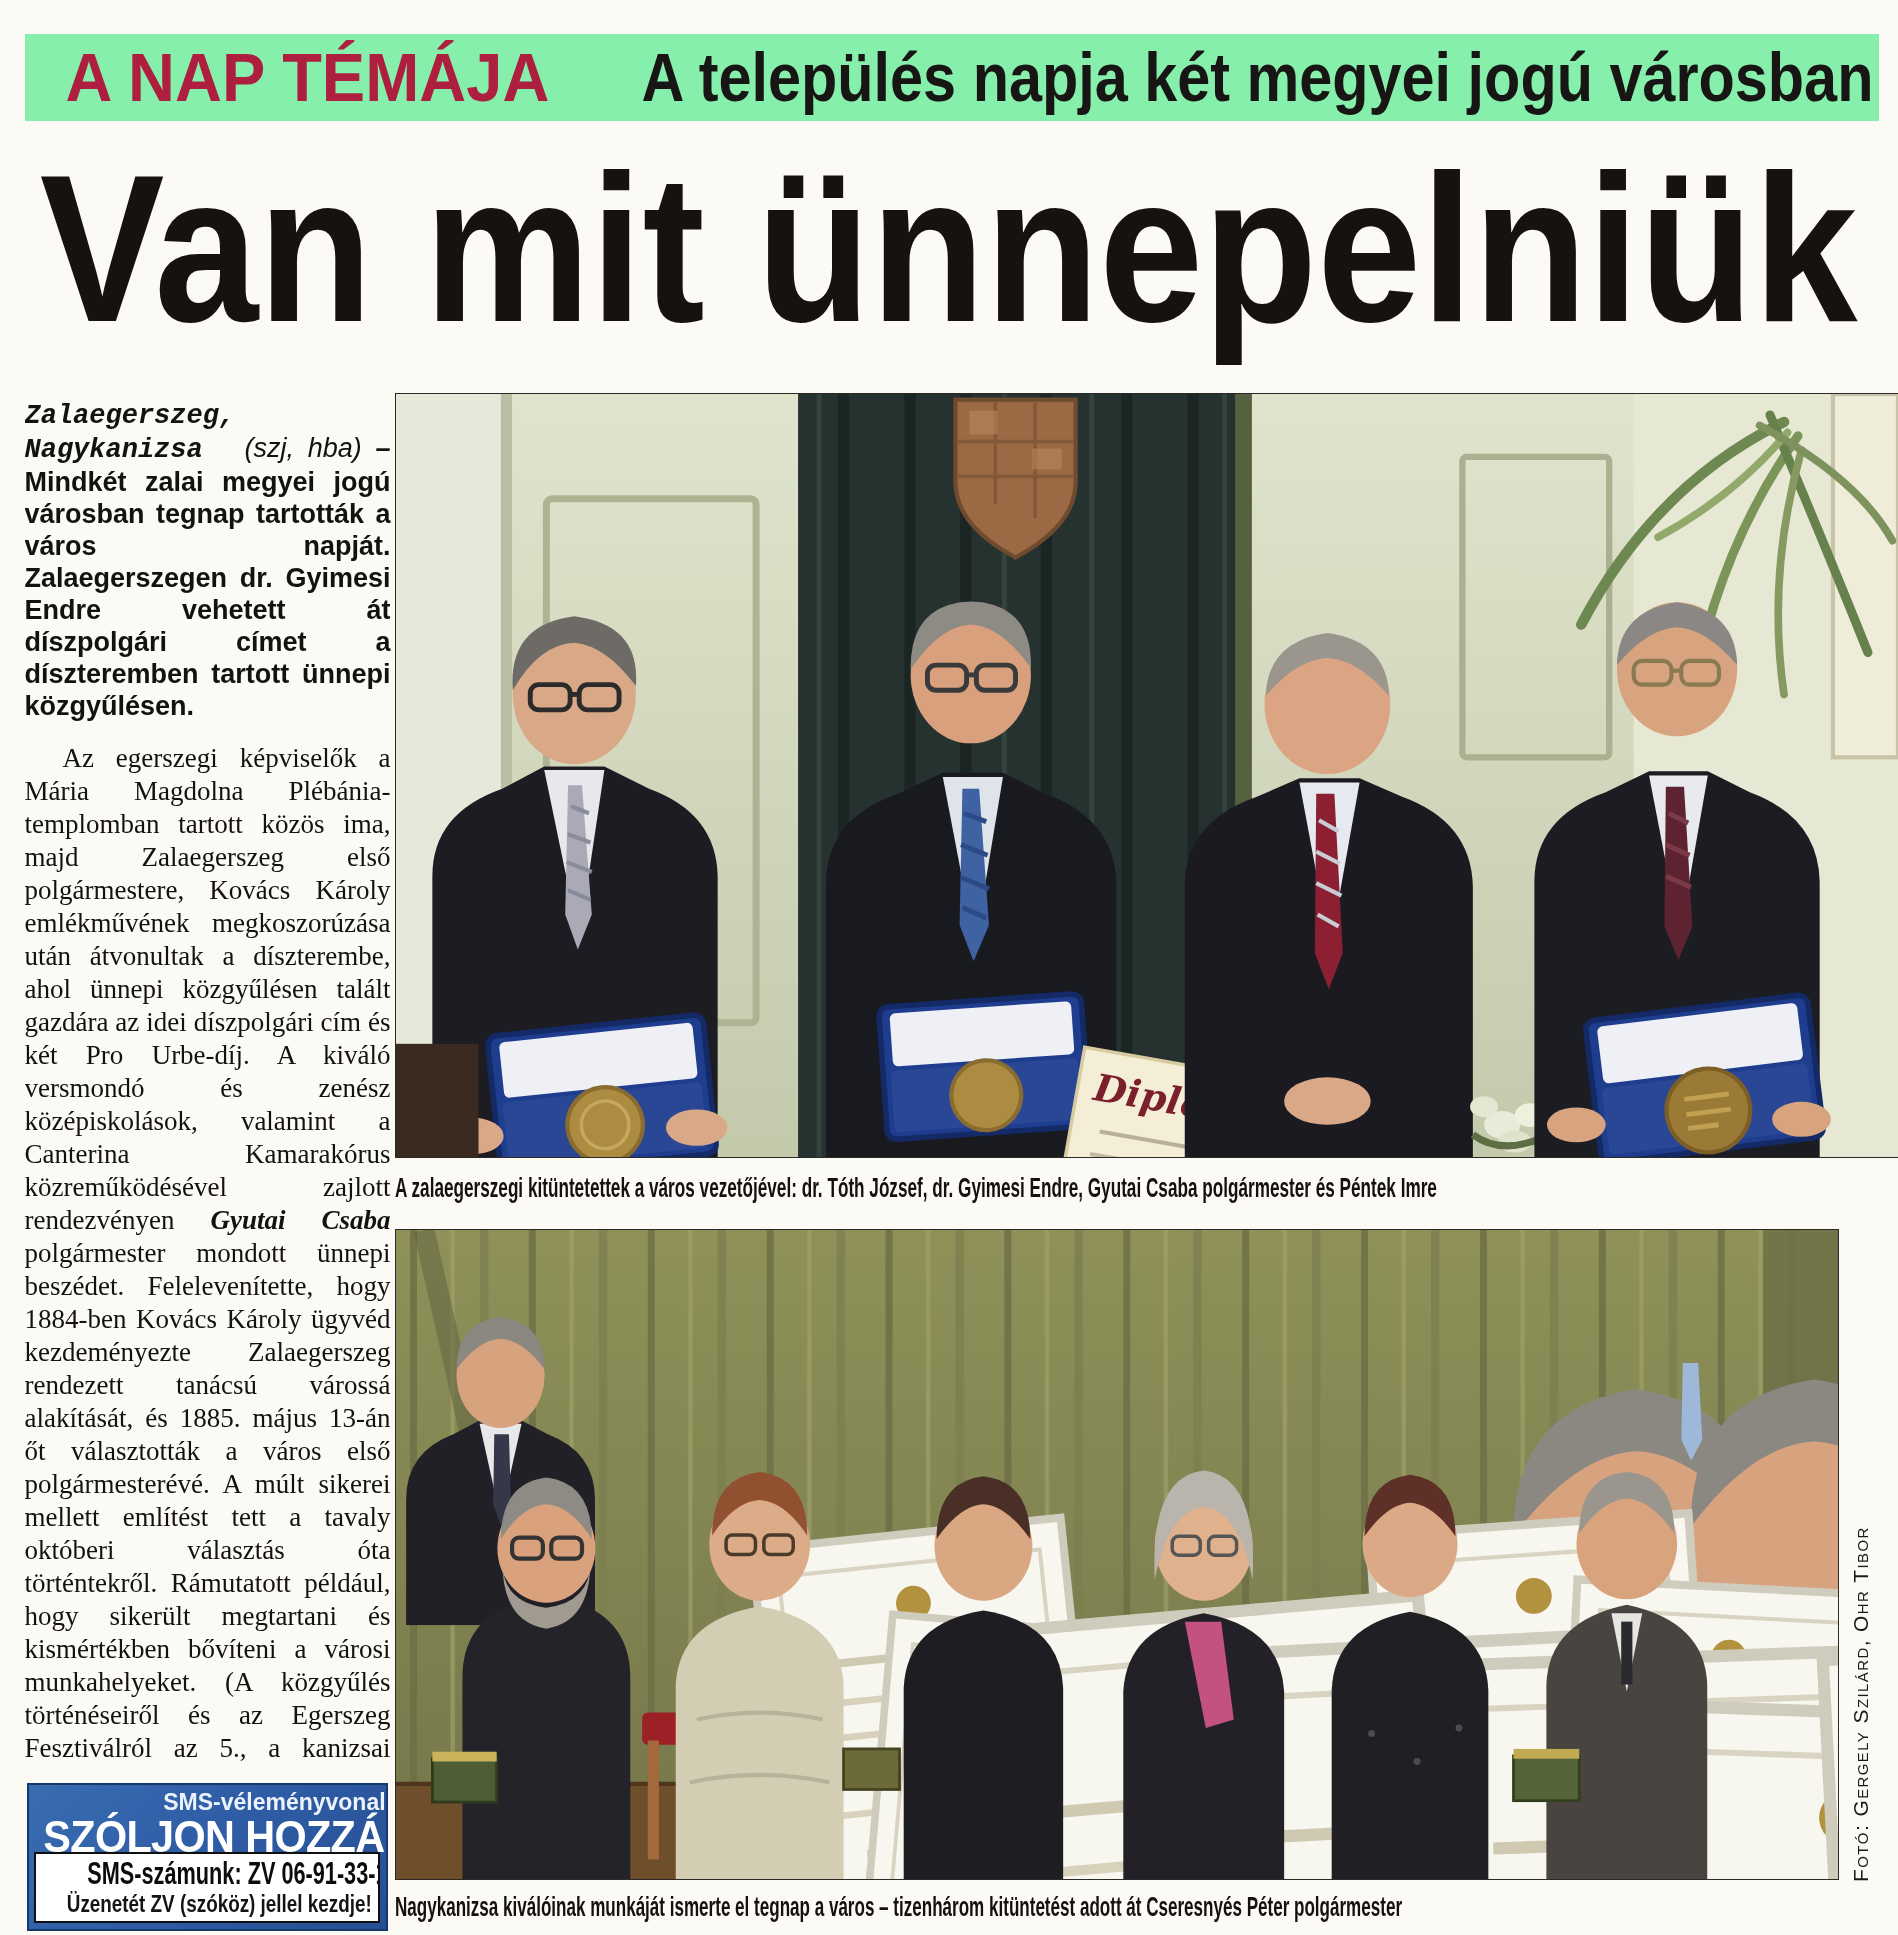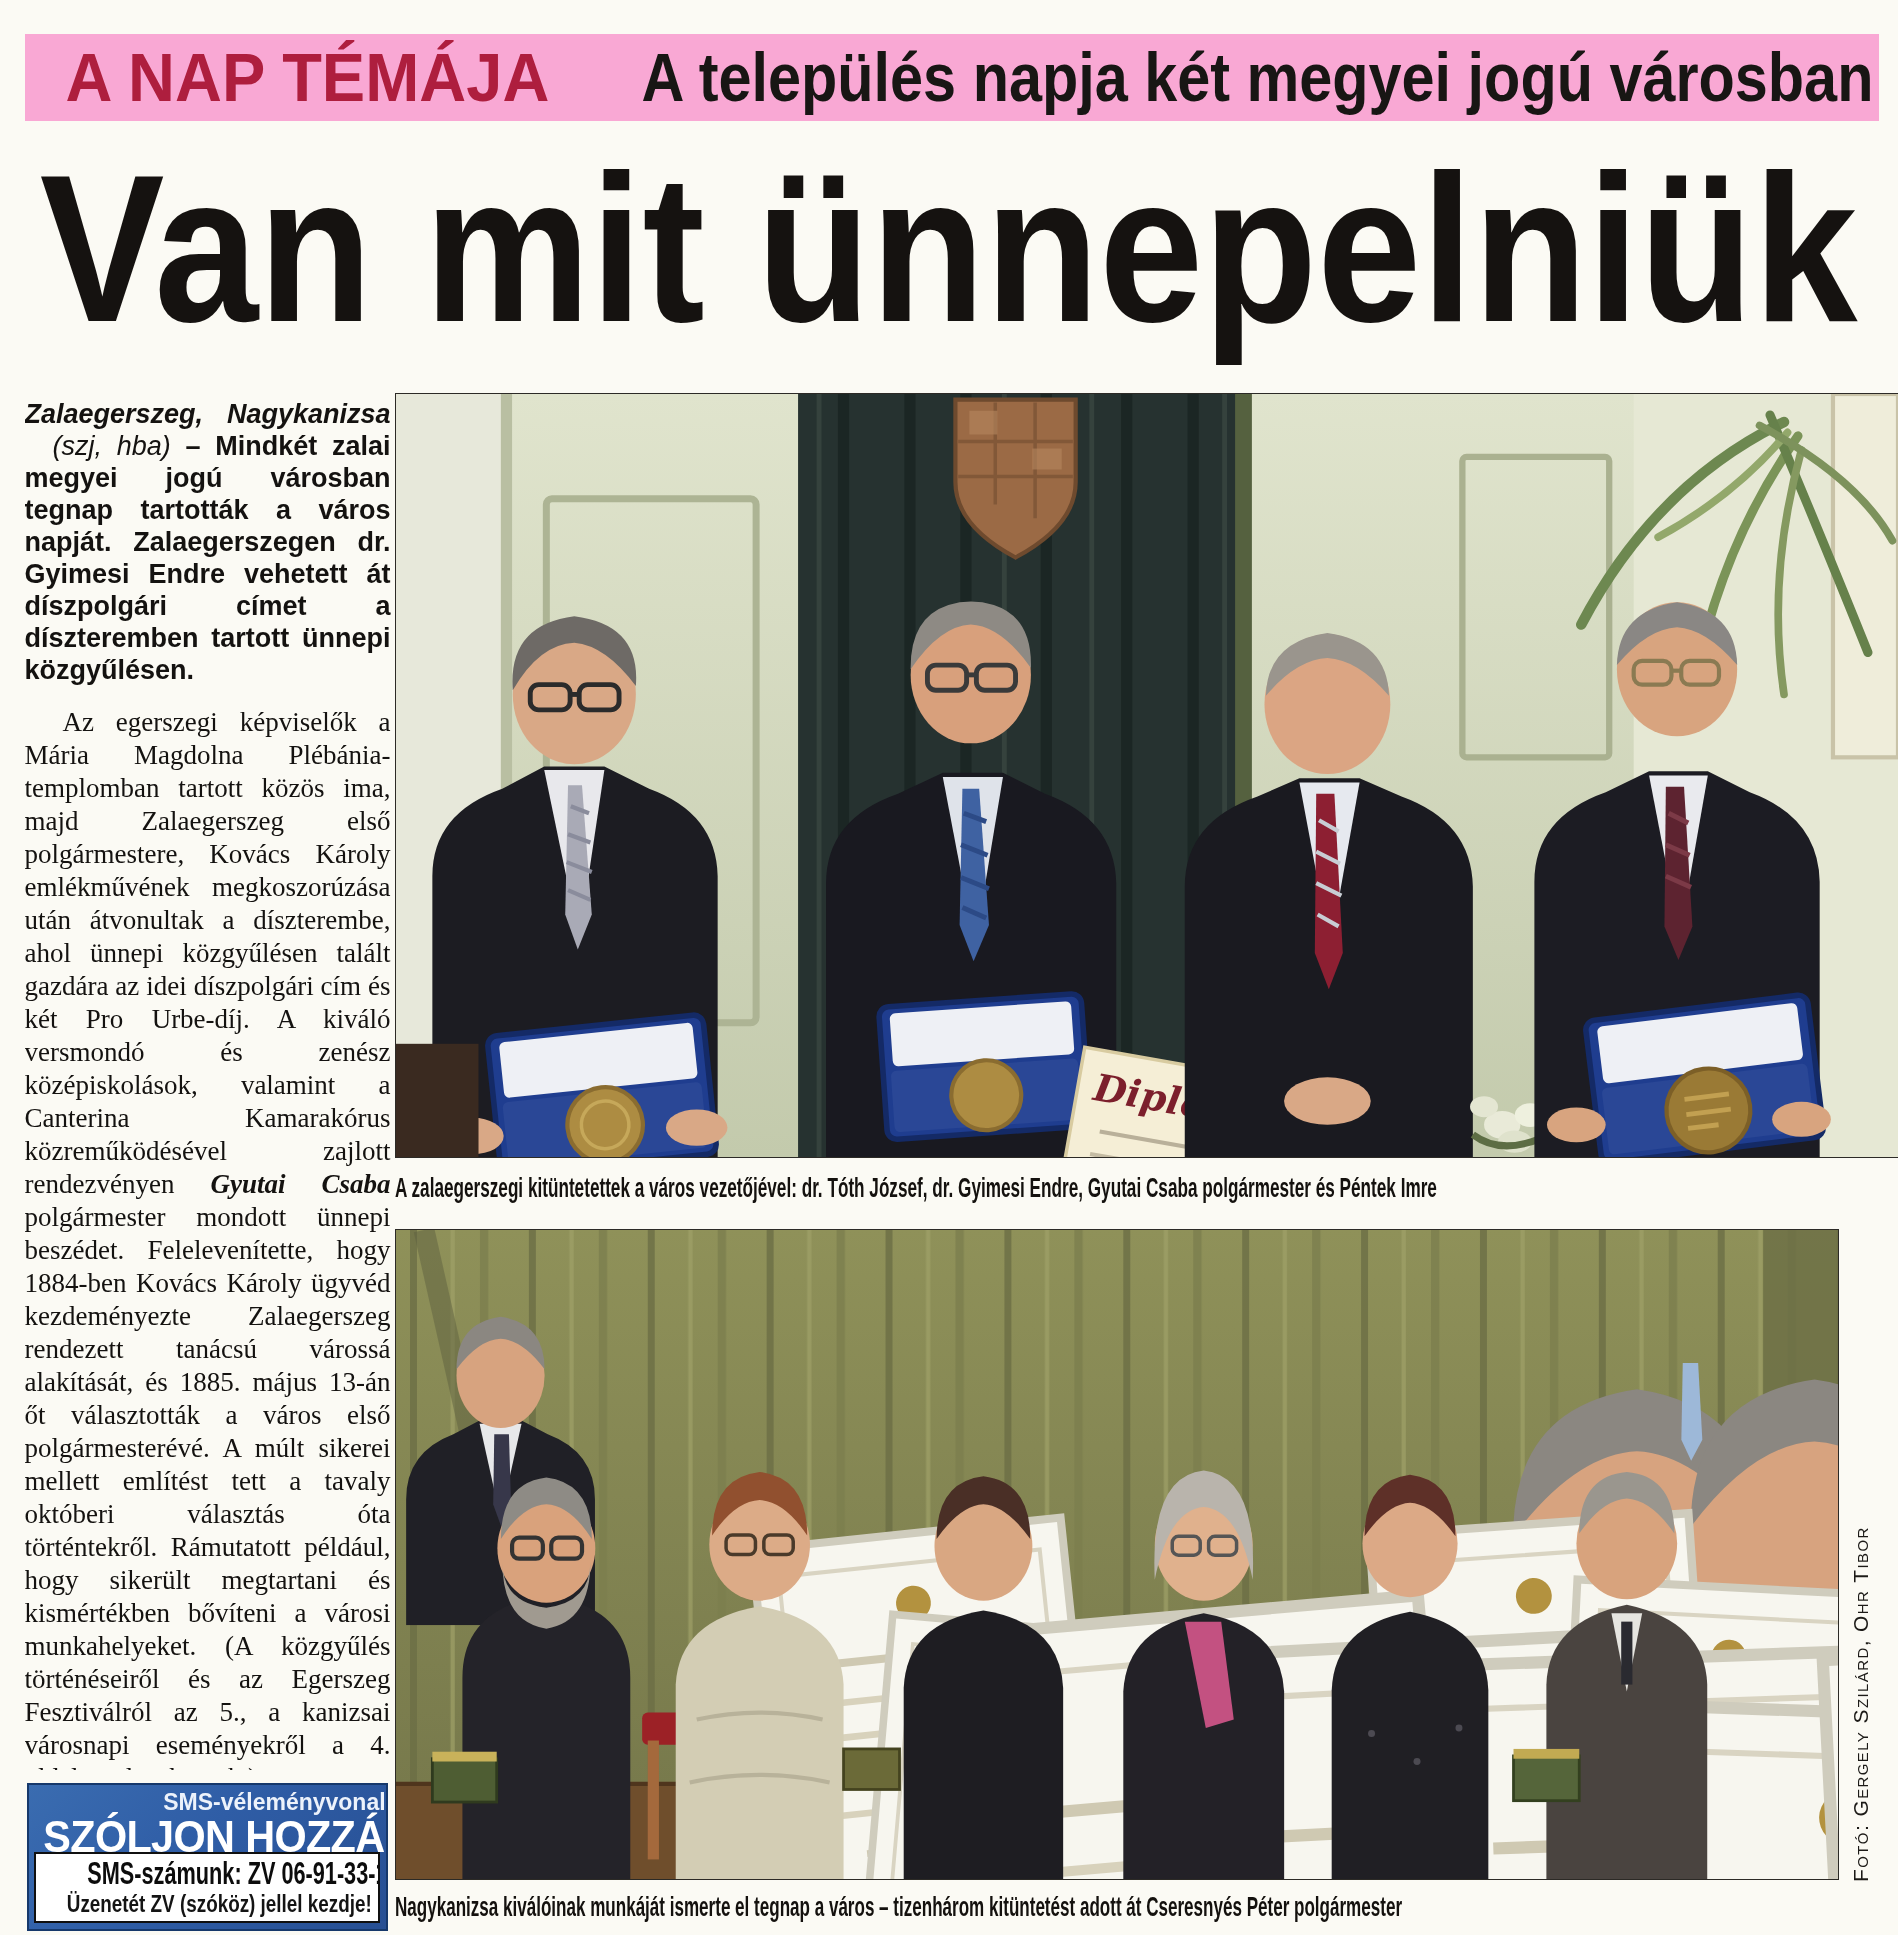--- a/index.html
+++ b/index.html
@@ -7,42 +7,42 @@
     position:relative;
     width:1898px;height:1936px;
     margin:0 auto;
     background:#fbfaf4;
     font-family:"Liberation Sans",sans-serif;
     overflow:hidden;
   }
   
   .banner{
     position:absolute;left:24.5px;top:34px;width:1854px;height:87px;
-    background:#f9a8d4;
+    background:#86efac;
   }
   .banner svg{display:block;width:100%;height:100%;}
   .banner text{font-family:"Liberation Sans",sans-serif;font-weight:bold;}
   .banner .kicker{fill:#ae1e3e;}
   .banner .subtitle{fill:#181614;}
   
   .headline-svg{position:absolute;left:0;top:131px;width:1898px;height:235px;}
   .headline-svg text{
     font-family:"Liberation Sans",sans-serif;font-weight:bold;fill:#151210;
   }
   
   .article{
     position:absolute;left:24.5px;top:398px;width:366px;height:1372px;
     overflow:hidden;color:#141210;
   }
   .article p.lead{
     margin:0 0 19.6px 0;
     font:bold 27px/32px "Liberation Sans",sans-serif;
     text-align:justify;
   }
-  .lead .loc{font-family:Liberation Sans, sans-serif;font-style:italic;font-weight:bold;}
+  .lead .loc{font-family:Liberation Mono, monospace;font-style:italic;font-weight:bold;}
   .lead .byline{font-style:italic;font-weight:normal;margin-left:28px;}
   .article p.body{
     margin:0;
     font:27px/33px "Liberation Serif",serif;
     text-align:justify;
     text-indent:38px;
   }
   .article p.body .hl{font-style:italic;font-weight:bold;}
   
   .sms{

